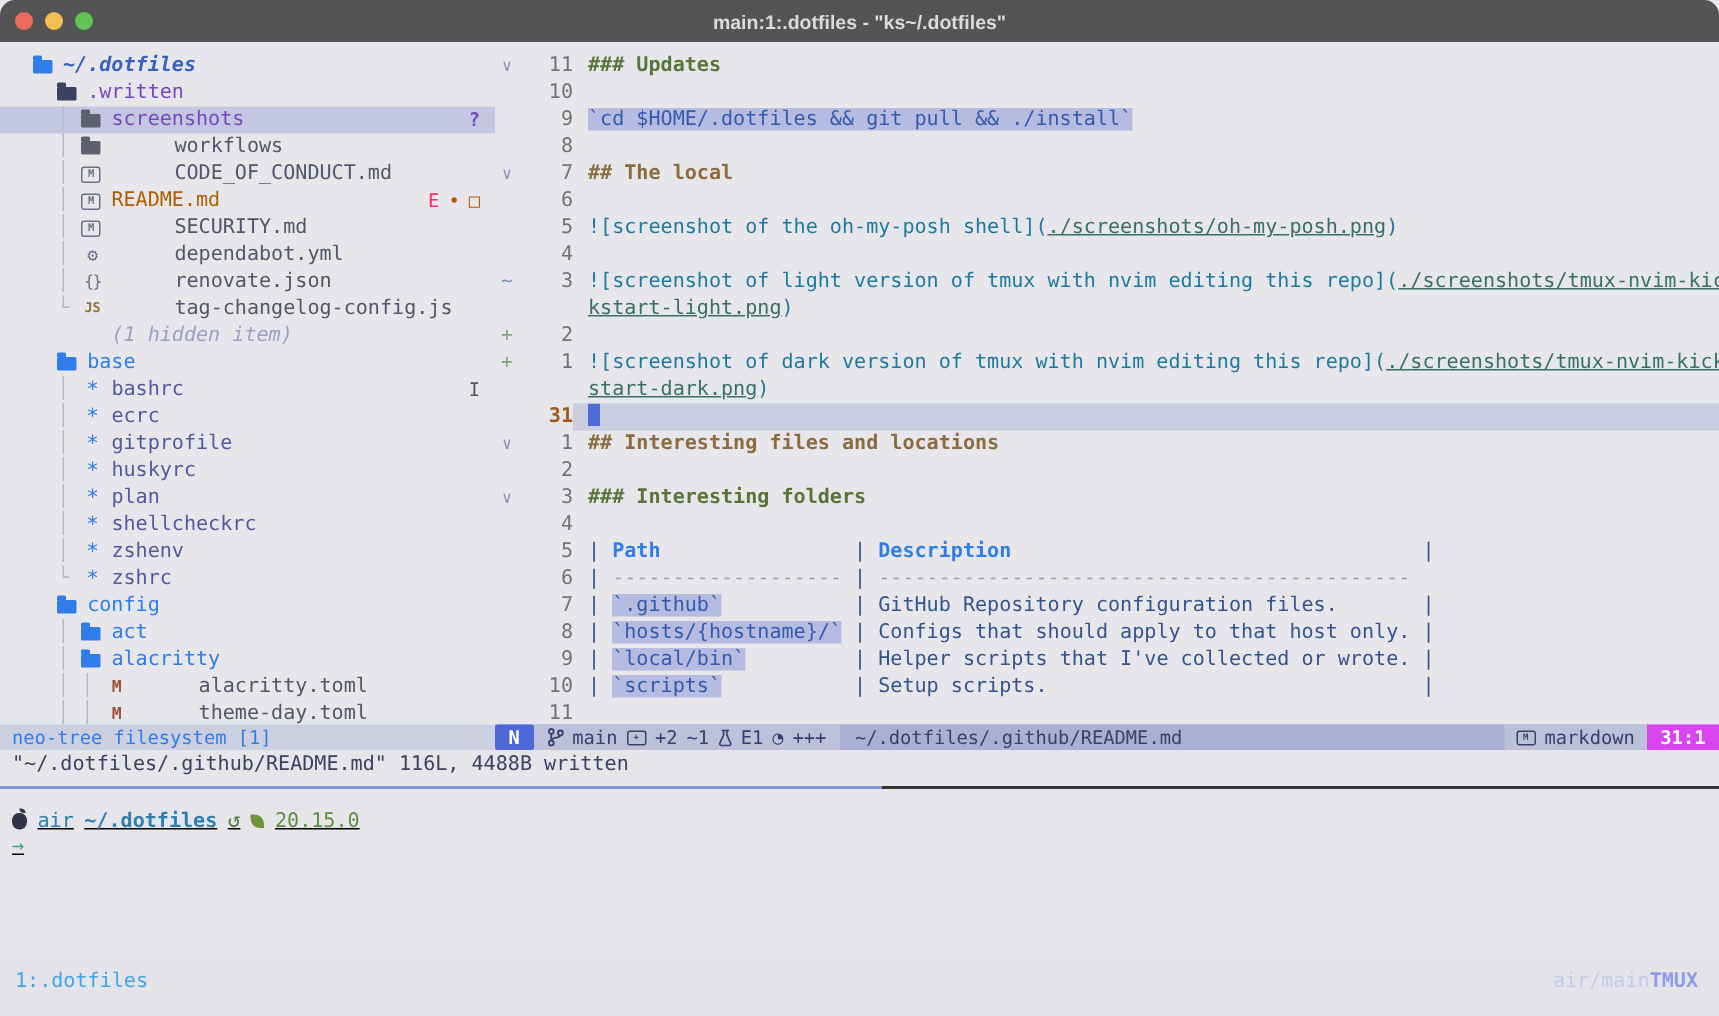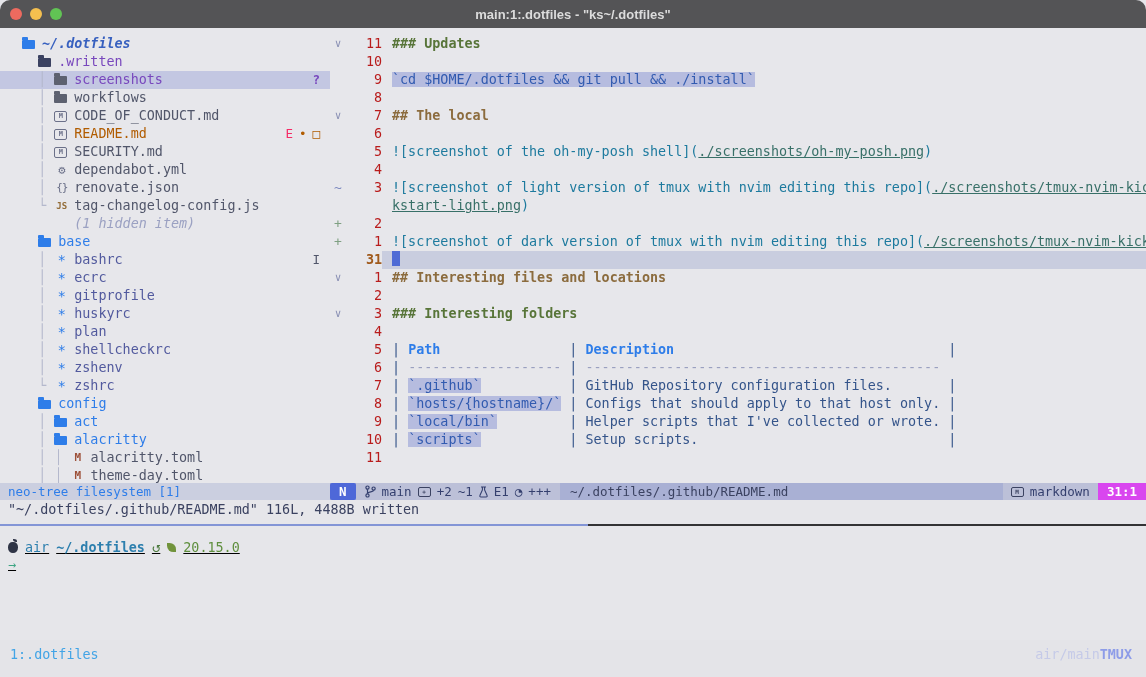--- a/index.html
+++ b/index.html
@@ -37,36 +37,36 @@
   .ibox { display:inline-block; width:13px; height:11px; border:1.4px solid #6b7089;
     border-radius:2px; margin-right:7px; font-size:7px; line-height:9px; text-align:center;
     color:#6b7089; font-weight:bold; flex:0 0 auto; }
   .i-gear { color:#6b7089; font-size:12px; }
   .i-json { color:#6b7089; font-size:11px; letter-spacing:-1px; }
   .i-js { color:#946e3a; font-size:9px; font-weight:bold; }
   .i-star { color:#2e7de9; font-size:14px; }
   .i-toml { color:#9d5038; font-size:11px; font-weight:bold; }
   .c-root { color:#3760bf; font-weight:bold; font-style:italic; }
   .c-purple { color:#7847bd; }
-  .c-gray { color:#51566a; }
+  .c-gray { color:#51566a;margin-left:42px; }
   .c-orange { color:#b15c00; }
   .c-hidden { color:#9ba1c2; font-style:italic; }
   .c-blue { color:#2e7de9; }
   .c-slate { color:#525a9e; }
   .b-q { color:#7847bd; font-weight:bold; }
   .b-E { color:#f52a65; }
   .b-dot { color:#b15c00; }
   .b-sq { color:#b15c00; }
   .b-I { color:#51566a; }
 
   
   .editor { flex:1; padding-top:7px; overflow:hidden; }
   .eline { height:18px; line-height:18px; font-size:13.4px; display:flex; white-space:pre; }
   .efold { width:16px; flex:0 0 auto; text-align:center; color:#8b91b5; font-size:11px; }
-  .enum { width:36px; flex:0 0 auto; text-align:right; color:#b91c1c; }
+  .enum { width:36px; flex:0 0 auto; text-align:right; color:#737373; }
   .enum.curnum { color:#a05a1c; font-weight:bold; }
   .etext { flex:1; padding-left:10px; overflow:hidden; }
   .eline.cur .etext { background:#c9cddf; }
   .s-h2 { color:#8c6c3e; font-weight:bold; }
   .s-h3 { color:#587539; font-weight:bold;text-align:right; }
   .s-code { color:#325bb0; background:#b6bcdf; }
   .s-txt { color:#1d7a9e; }
   .s-link { color:#387068; text-decoration:underline; }
   .s-pipe { color:#34548a; }
   .s-th { color:#2e7de9; font-weight:bold; }
@@ -174,20 +174,21 @@
         <div class="eline"><span class="efold"></span><span class="enum">9</span><span class="etext"><span class="s-code">`cd $HOME/.dotfiles &amp;&amp; git pull &amp;&amp; ./install`</span></span></div>
         <div class="eline"><span class="efold"></span><span class="enum">8</span><span class="etext"></span></div>
         <div class="eline"><span class="efold">∨</span><span class="enum">7</span><span class="etext"><span class="s-h2">## The local</span></span></div>
         <div class="eline"><span class="efold"></span><span class="enum">6</span><span class="etext"></span></div>
         <div class="eline"><span class="efold"></span><span class="enum">5</span><span class="etext"><span class="s-txt">![screenshot of the oh-my-posh shell](</span><span class="s-link">./screenshots/oh-my-posh.png</span><span class="s-txt">)</span></span></div>
         <div class="eline"><span class="efold"></span><span class="enum">4</span><span class="etext"></span></div>
         <div class="eline"><span class="efold sign-tilde">~</span><span class="enum">3</span><span class="etext"><span class="s-txt">![screenshot of light version of tmux with nvim editing this repo](</span><span class="s-link">./screenshots/tmux-nvim-kic</span></span></div>
         <div class="eline"><span class="efold"></span><span class="enum"></span><span class="etext"><span class="s-link">kstart-light.png</span><span class="s-txt">)</span></span></div>
         <div class="eline"><span class="efold sign-plus">+</span><span class="enum">2</span><span class="etext"></span></div>
         <div class="eline"><span class="efold sign-plus">+</span><span class="enum">1</span><span class="etext"><span class="s-txt">![screenshot of dark version of tmux with nvim editing this repo](</span><span class="s-link">./screenshots/tmux-nvim-kick</span></span></div>
+        <div class="eline"><span class="efold"></span><span class="enum"></span><span class="etext"><span class="s-link">start-dark.png</span><span class="s-txt">)</span></span></div>
         <div class="eline cur"><span class="efold"></span><span class="enum curnum">31</span><span class="etext"><span class="cursorblk"></span></span></div>
         <div class="eline"><span class="efold">∨</span><span class="enum">1</span><span class="etext"><span class="s-h2">## Interesting files and locations</span></span></div>
         <div class="eline"><span class="efold"></span><span class="enum">2</span><span class="etext"></span></div>
         <div class="eline"><span class="efold">∨</span><span class="enum">3</span><span class="etext"><span class="s-h3">### Interesting folders</span></span></div>
         <div class="eline"><span class="efold"></span><span class="enum">4</span><span class="etext"></span></div>
         <div class="eline"><span class="efold"></span><span class="enum">5</span><span class="etext"><span class="s-pipe">| </span><span class="s-th">Path</span><span class="s-plain">               </span><span class="s-pipe"> | </span><span class="s-th">Description</span><span class="s-plain">                                 </span><span class="s-pipe"> |</span></span></div>
         <div class="eline"><span class="efold"></span><span class="enum">6</span><span class="etext"><span class="s-pipe">| </span><span class="s-dash">-------------------</span><span class="s-pipe"> | </span><span class="s-dash">--------------------------------------------</span></span></div>
         <div class="eline"><span class="efold"></span><span class="enum">7</span><span class="etext"><span class="s-pipe">| </span><span class="s-code">`.github`</span><span class="s-plain">          </span><span class="s-pipe"> | </span><span class="s-cell">GitHub Repository configuration files.</span><span class="s-plain">      </span><span class="s-pipe"> |</span></span></div>
         <div class="eline"><span class="efold"></span><span class="enum">8</span><span class="etext"><span class="s-pipe">| </span><span class="s-code">`hosts/{hostname}/`</span><span class="s-pipe"> | </span><span class="s-cell">Configs that should apply to that host only.</span><span class="s-pipe"> |</span></span></div>
         <div class="eline"><span class="efold"></span><span class="enum">9</span><span class="etext"><span class="s-pipe">| </span><span class="s-code">`local/bin`</span><span class="s-plain">        </span><span class="s-pipe"> | </span><span class="s-cell">Helper scripts that I've collected or wrote.</span><span class="s-pipe"> |</span></span></div>

